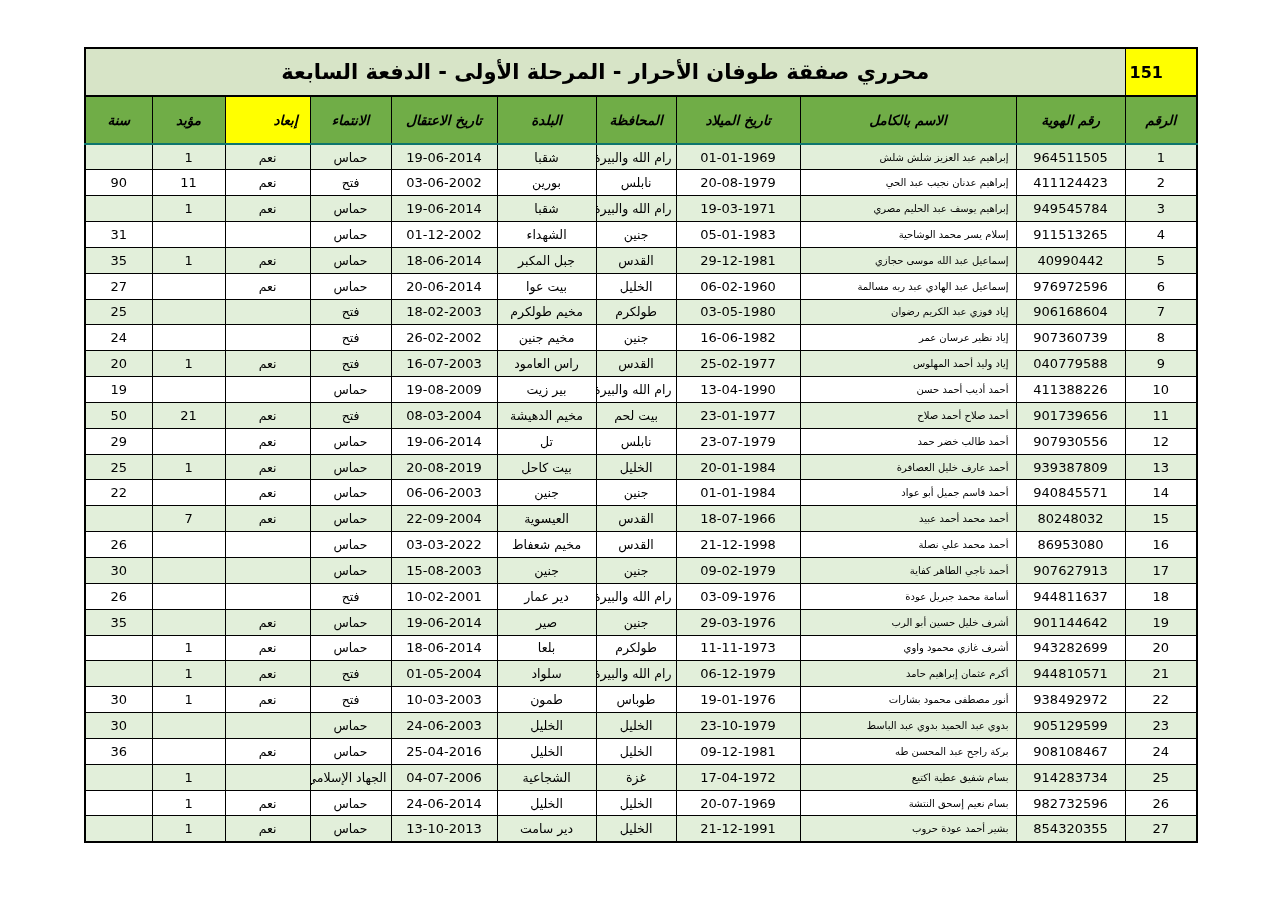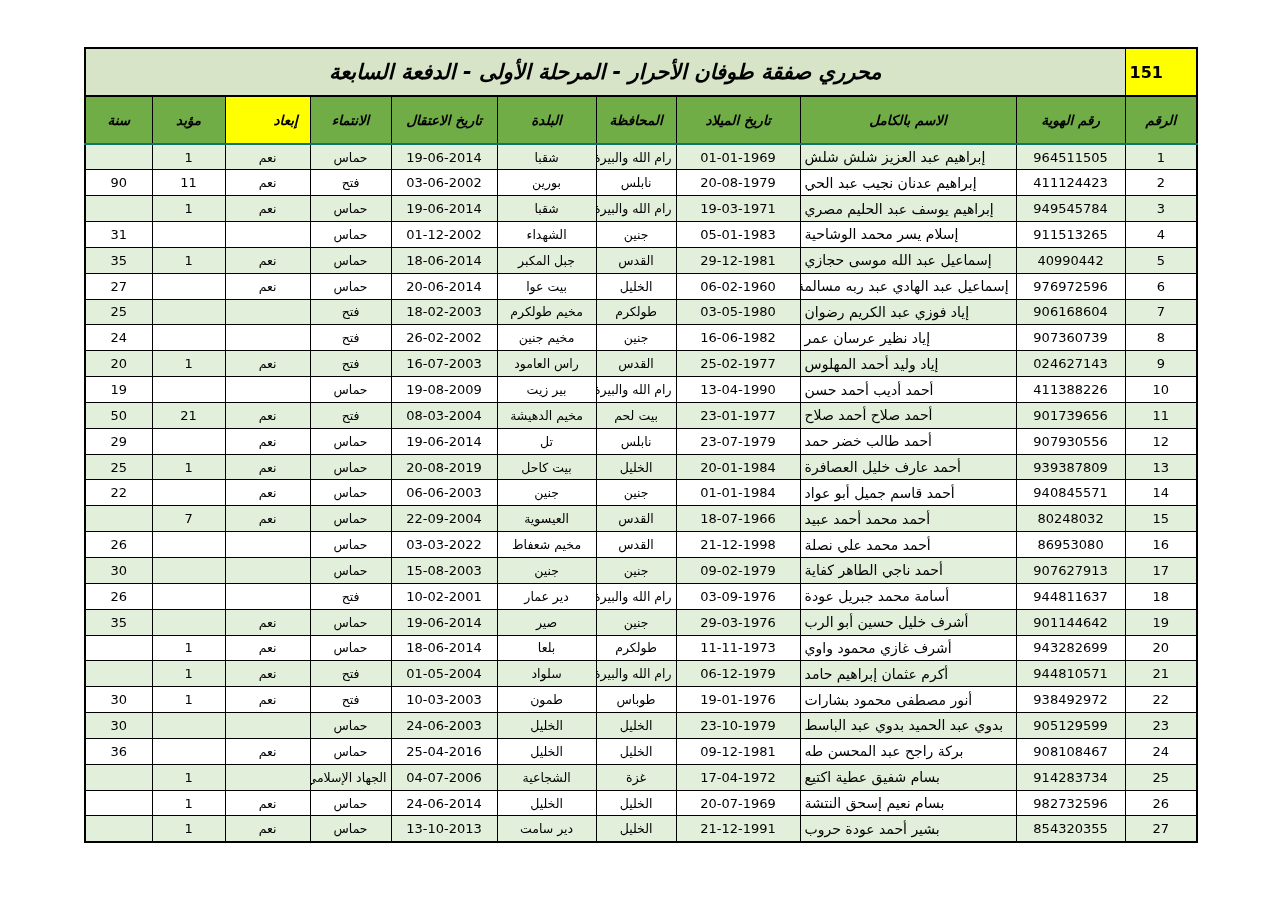--- a/index.html
+++ b/index.html
@@ -36,21 +36,20 @@
   }
   tr.title-row { height: 48px; }
   tr.title-row td {
     border-bottom: 2px solid #000;
   }
   .title-cell {
     background: #d7e4c7;
     text-align: center;
     font-size: 21px;
     font-weight: bold;
-    font-style: italic;
   }
   .badge-cell {
     background: #ffff00;
     text-align: left;
     font-size: 16px;
     font-weight: bold;
   }
   tr.header-row { height: 48px; }
   tr.header-row th {
     background: #70ad47;
@@ -65,23 +64,23 @@
     padding-left: 40px;
   }
   tbody tr { height: 25.85px; }
   tbody tr:nth-child(odd) td { background: #e2efda; }
   tbody tr:nth-child(even) td { background: #ffffff; }
   tbody td {
     font-size: 12.5px;
     text-align: center;
   }
   tbody td.c-name {
-    text-align: left;
+    text-align: right;
     padding-right: 7px;
-    font-size: 14px;
+    font-size: 10px;
   }
   .ltr {
     direction: ltr;
     unicode-bidi: embed;
     font-size: 13px;
   }
   .footer {
     position: absolute;
     top: 849px;
     left: 0;
@@ -229,21 +228,21 @@
     <td>جنين</td>
     <td>مخيم جنين</td>
     <td class="ltr">26-02-2002</td>
     <td>فتح</td>
     <td></td>
     <td class="ltr"></td>
     <td class="ltr">24</td>
   </tr>
         <tr>
     <td class="ltr">9</td>
-    <td class="ltr">024627143</td>
+    <td class="ltr">040779588</td>
     <td class="c-name">إياد وليد أحمد المهلوس</td>
     <td class="ltr">25-02-1977</td>
     <td>القدس</td>
     <td>راس العامود</td>
     <td class="ltr">16-07-2003</td>
     <td>فتح</td>
     <td>نعم</td>
     <td class="ltr">1</td>
     <td class="ltr">20</td>
   </tr>

